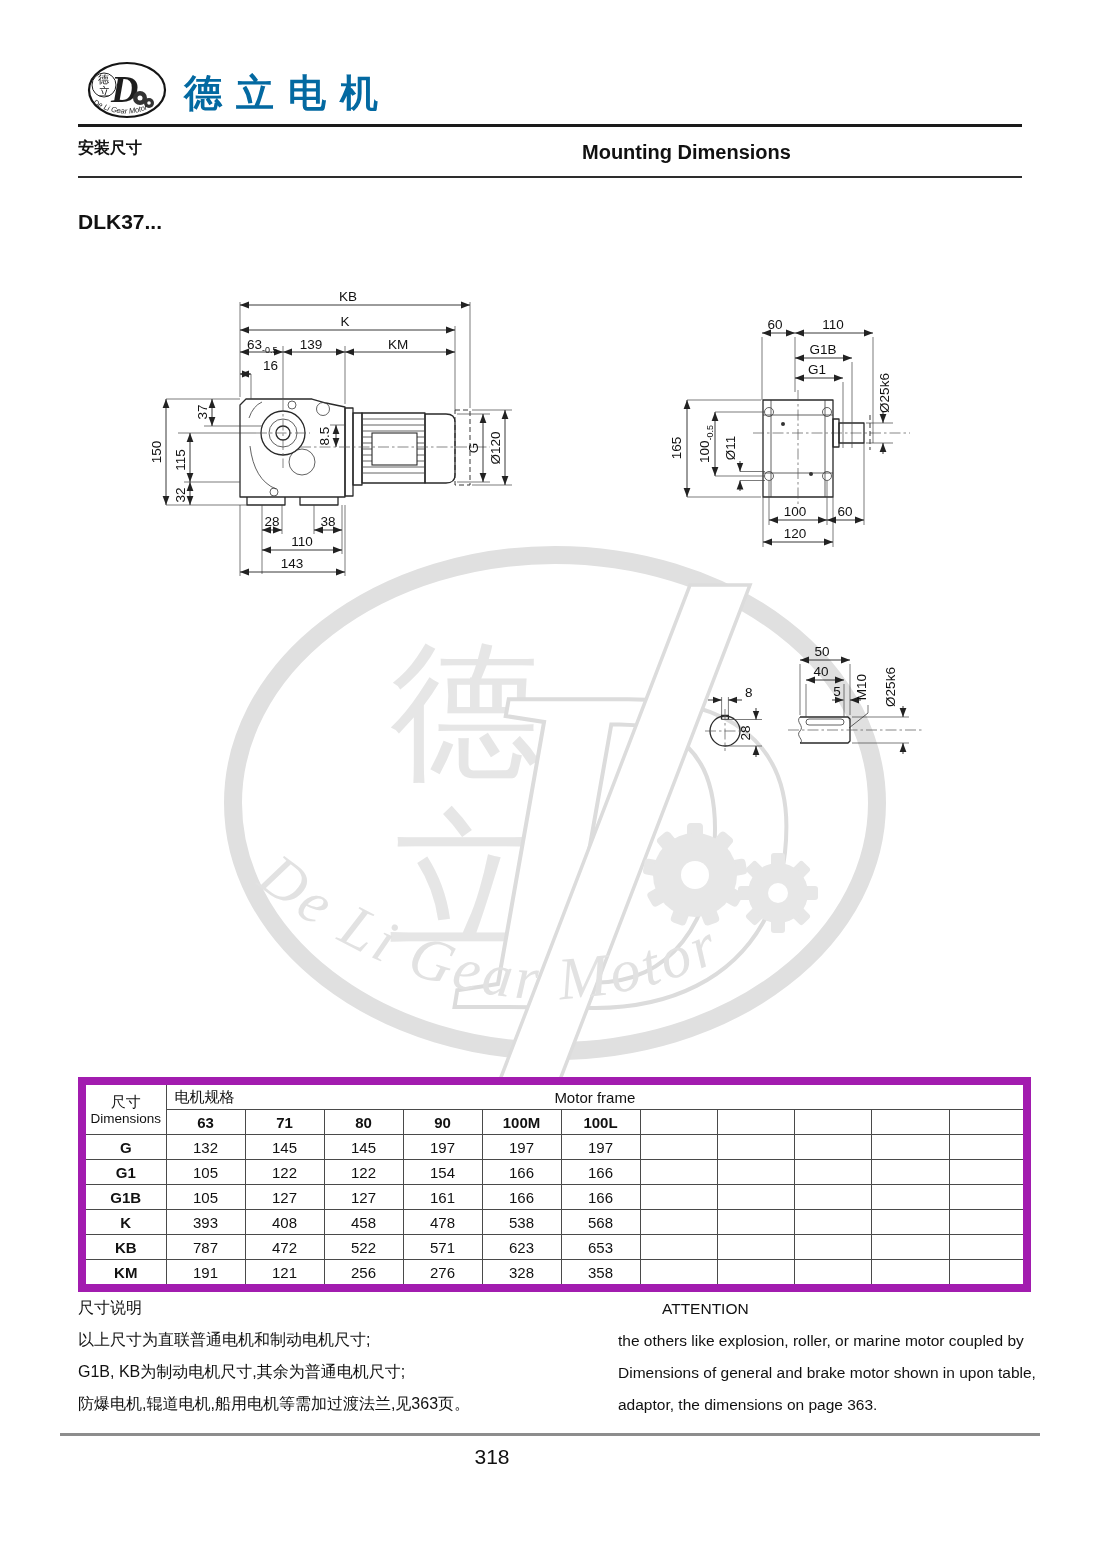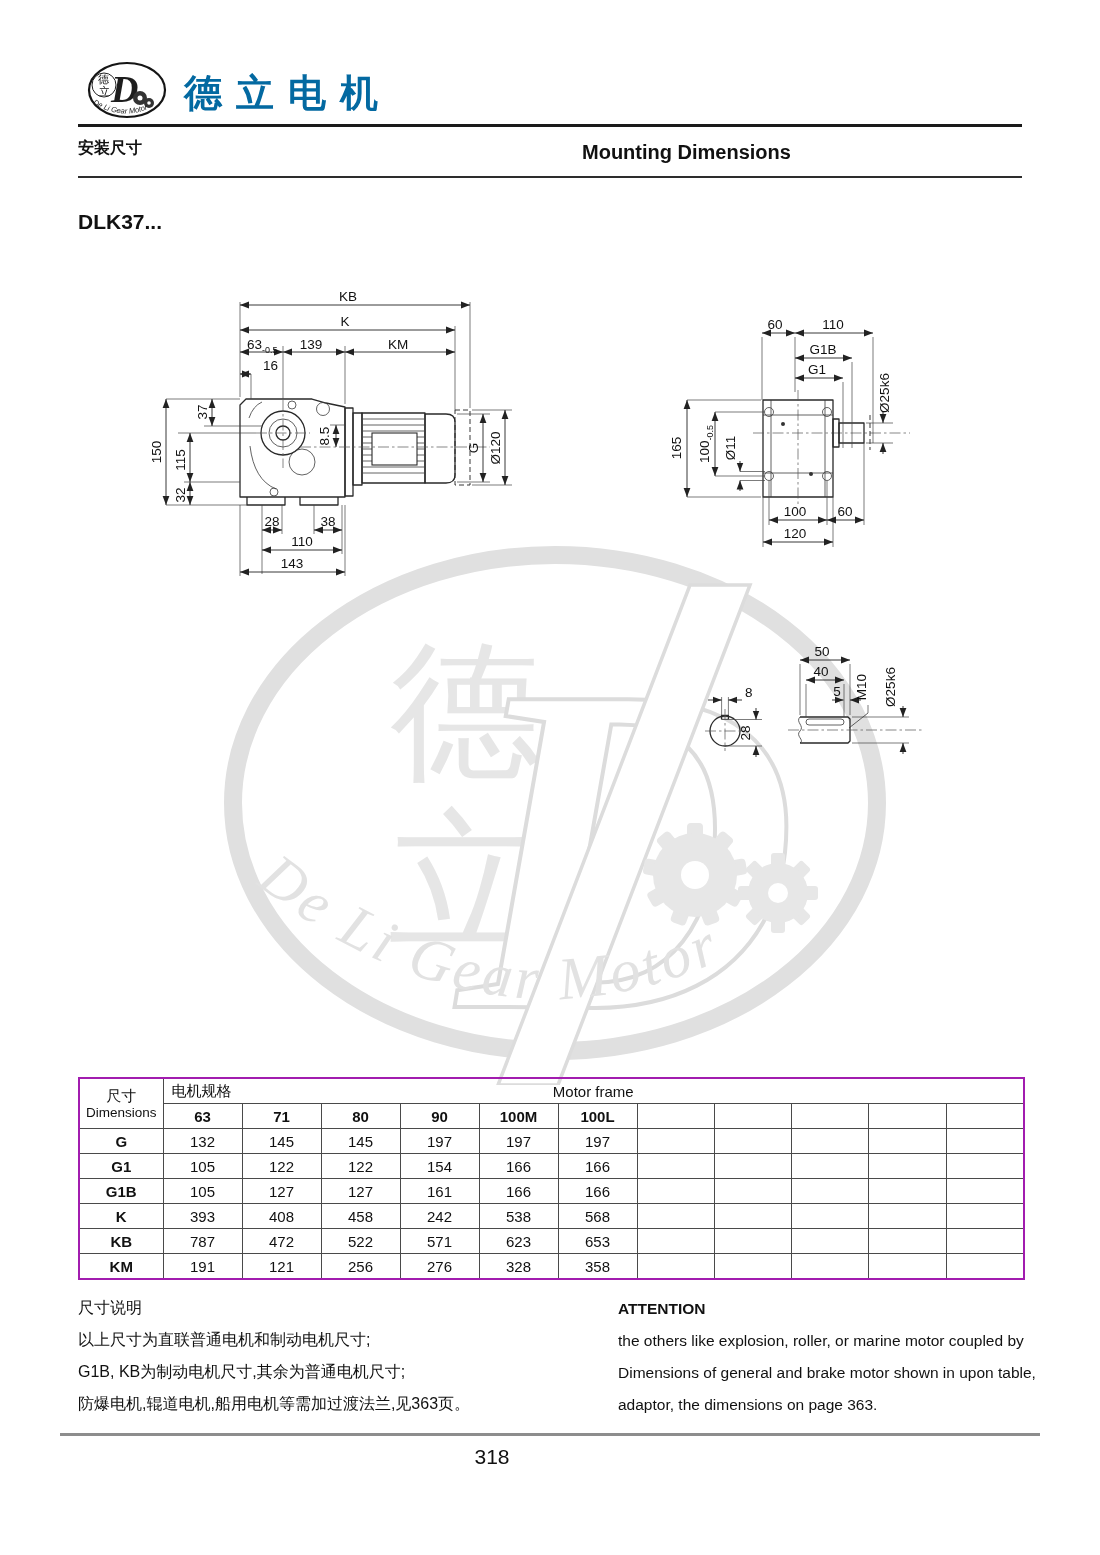--- a/index.html
+++ b/index.html
@@ -15,31 +15,31 @@
   svg text{font-family:"Liberation Sans",sans-serif;}
   .dimt{font-size:13.5px;fill:#111;}
   .dimts{font-size:9px;fill:#111;}
   .ln{fill:none;stroke:#2a2a2a;stroke-width:1.3;stroke-linejoin:round;}
   .lnt{fill:none;stroke:#3a3a3a;stroke-width:.8;}
   .dml{stroke:#222;stroke-width:.9;fill:none;}
   .ext{stroke:#444;stroke-width:.7;fill:none;}
   .cl{stroke:#555;stroke-width:.7;fill:none;stroke-dasharray:11 3 2.5 3;}
   .dsh{stroke-dasharray:5 3;}
   .dimtable{position:absolute;left:78px;top:1077px;width:944px;border-collapse:collapse;
-            table-layout:fixed;font-size:15px;border:2px solid #a21caf;}
+            table-layout:fixed;font-size:15px;border:8px solid #a21caf;}
   .dimtable td,.dimtable th{border:1px solid #4a4a4a;height:24px;text-align:center;
             padding:0;font-weight:normal;overflow:hidden;}
   .dimtable th{font-weight:bold;}
   .cornercell div{line-height:17px;}
   .corner-en{font-size:13.5px;}
   .groupcell{position:relative;text-align:center;}
   .grp-cn{position:absolute;left:8px;top:3px;}
   .notes-cn{position:absolute;left:78px;top:1292px;width:525px;font-size:16px;line-height:32px;}
   .notes-en{position:absolute;left:618px;top:1293px;width:420px;font-size:15.5px;line-height:32px;}
-  .notes-en .ttl{font-weight:bold;}
+  .notes-en .ttl{font-weight:normal;margin-left:44px;}
   .footrule{position:absolute;left:60px;top:1433px;width:980px;height:3px;background:#8d8d8d;}
   .pagenum{position:absolute;left:0;top:1445px;width:984px;text-align:center;font-size:21px;}
   .wm-serif{font-family:"Liberation Serif",serif;}
 </style>
 </head>
 <body>
 
 <div class="page">
 
   <svg class="abs" style="left:190px;top:545px;" width="740" height="540" viewBox="0 0 740 540">
@@ -405,21 +405,21 @@
           <td></td>
       <td></td>
           <td></td>
       <td></td>
     </tr>
     <tr>
       <th>K</th>
       <td>393</td>
       <td>408</td>
       <td>458</td>
-      <td>242</td>
+      <td>478</td>
       <td>538</td>
       <td>568</td>
       <td></td>
           <td></td>
       <td></td>
           <td></td>
       <td></td>
     </tr>
     <tr>
       <th>KB</th>

